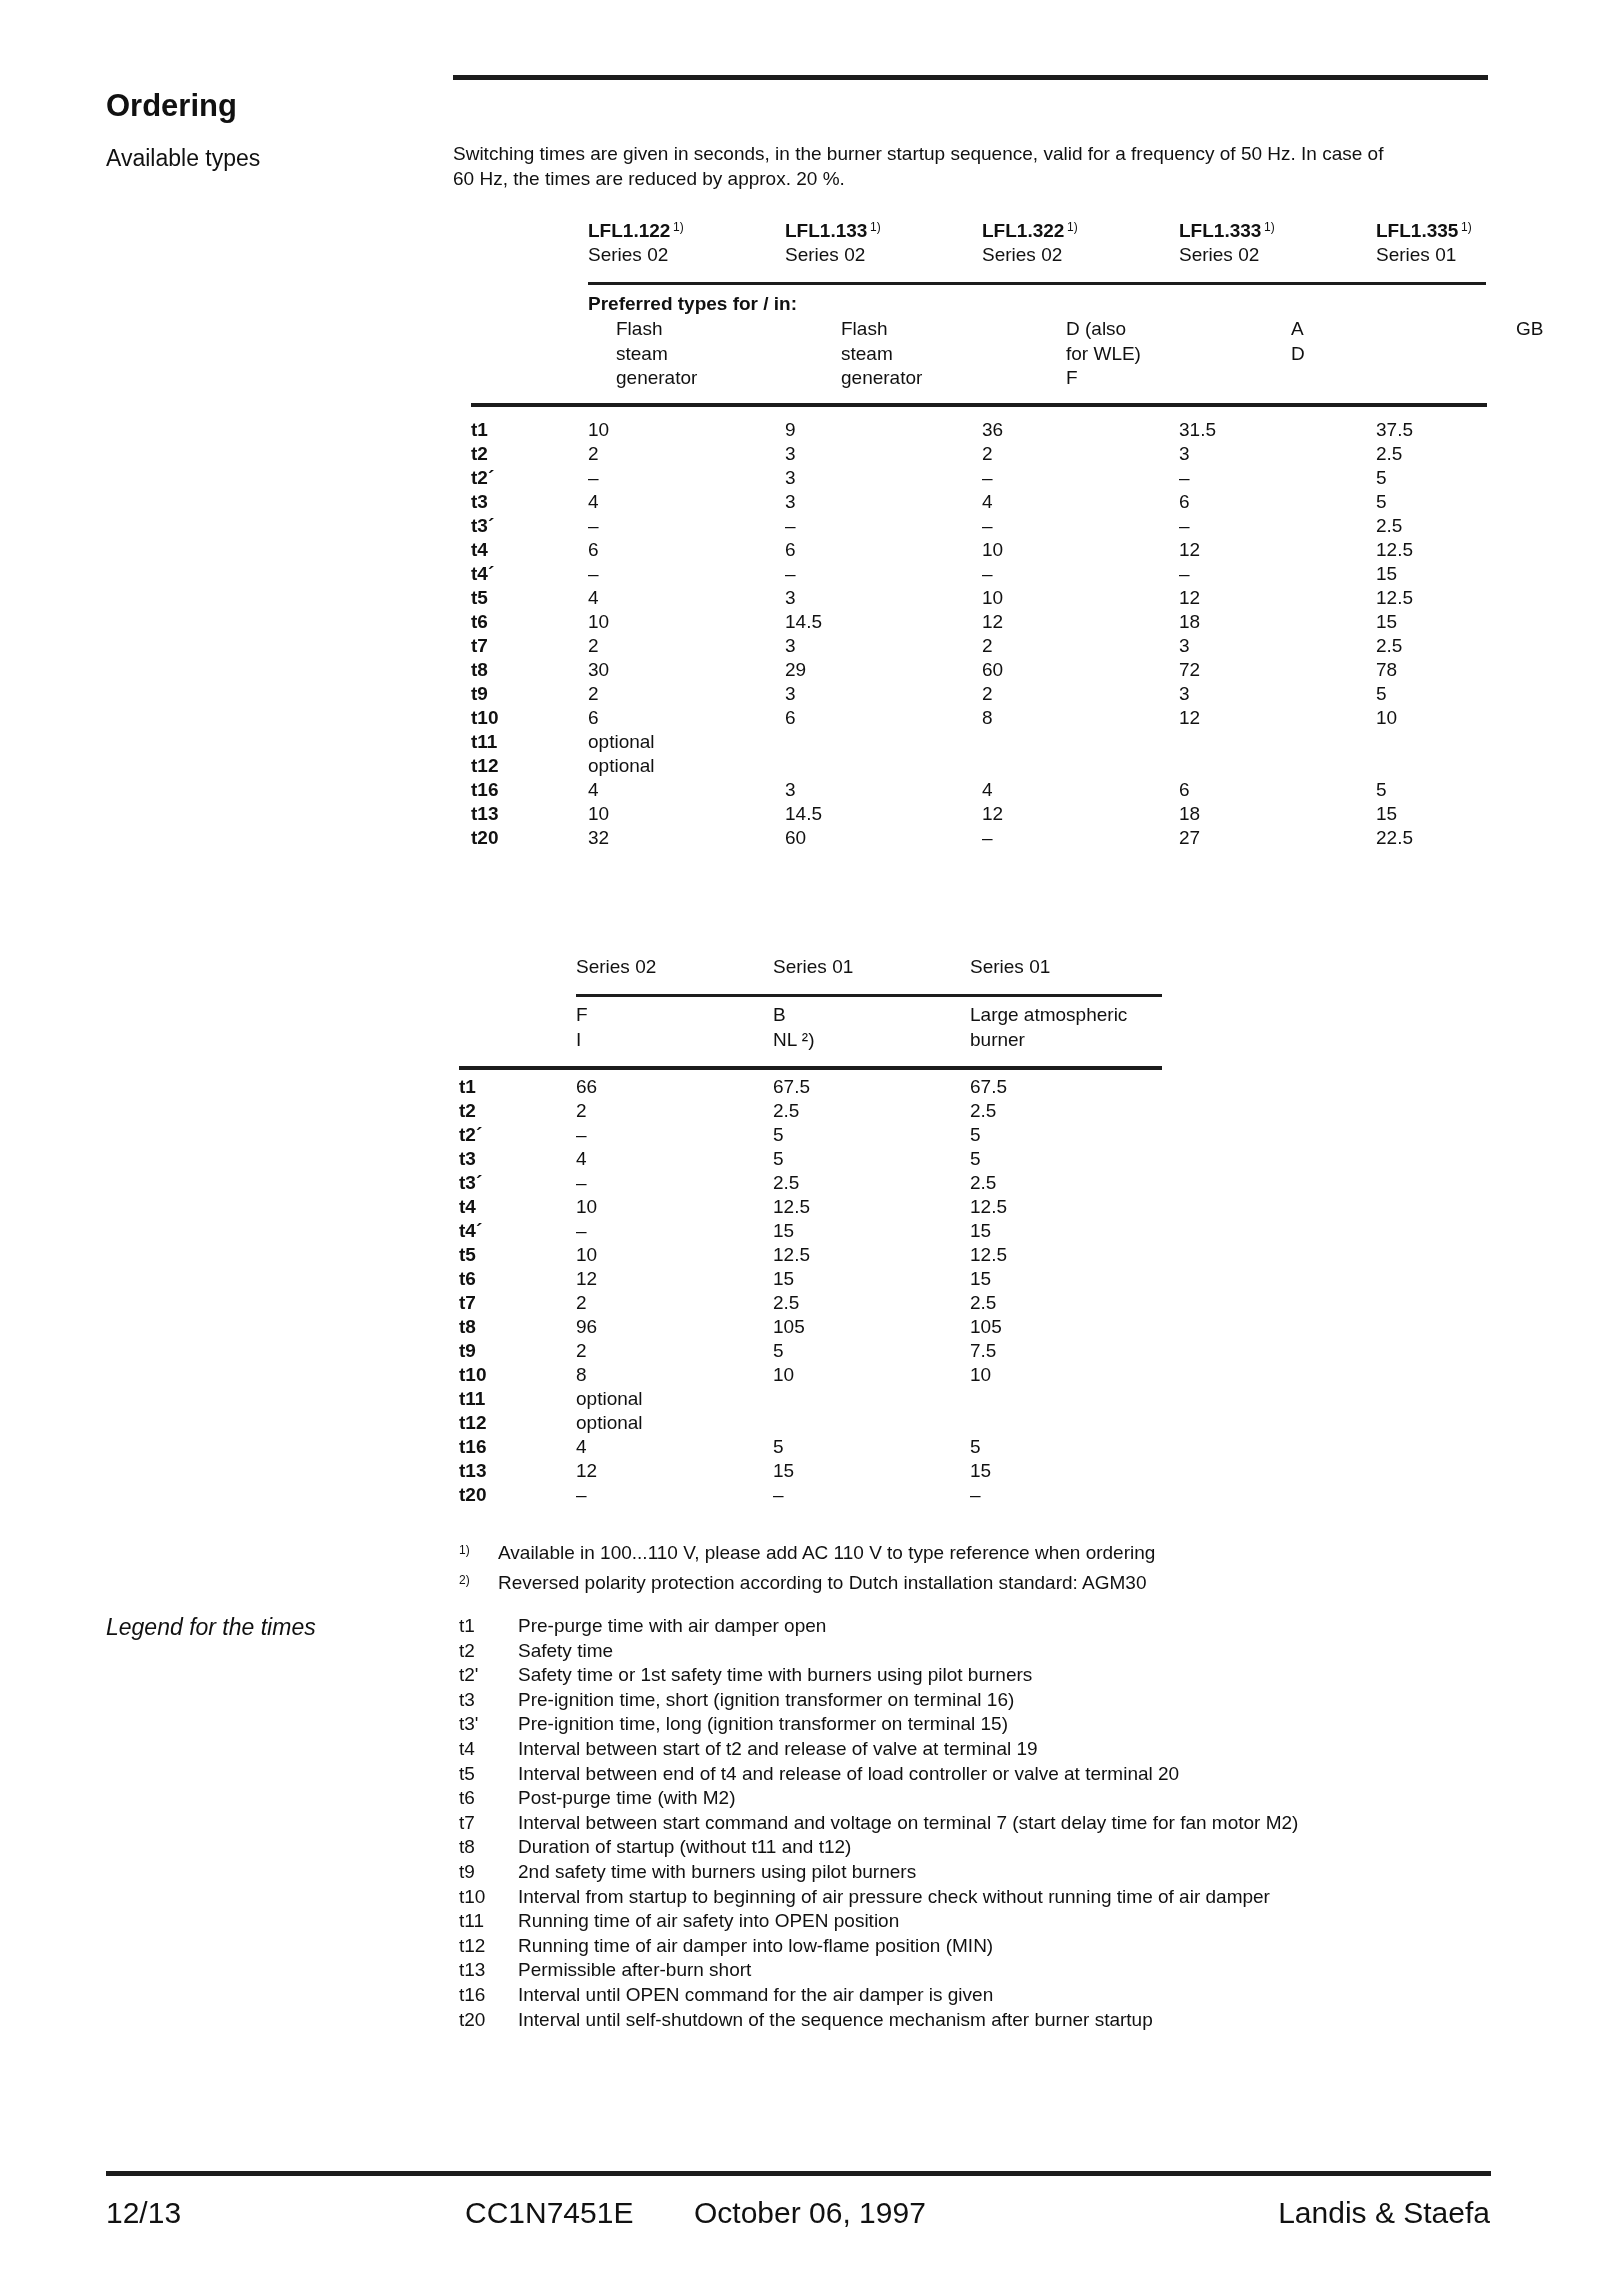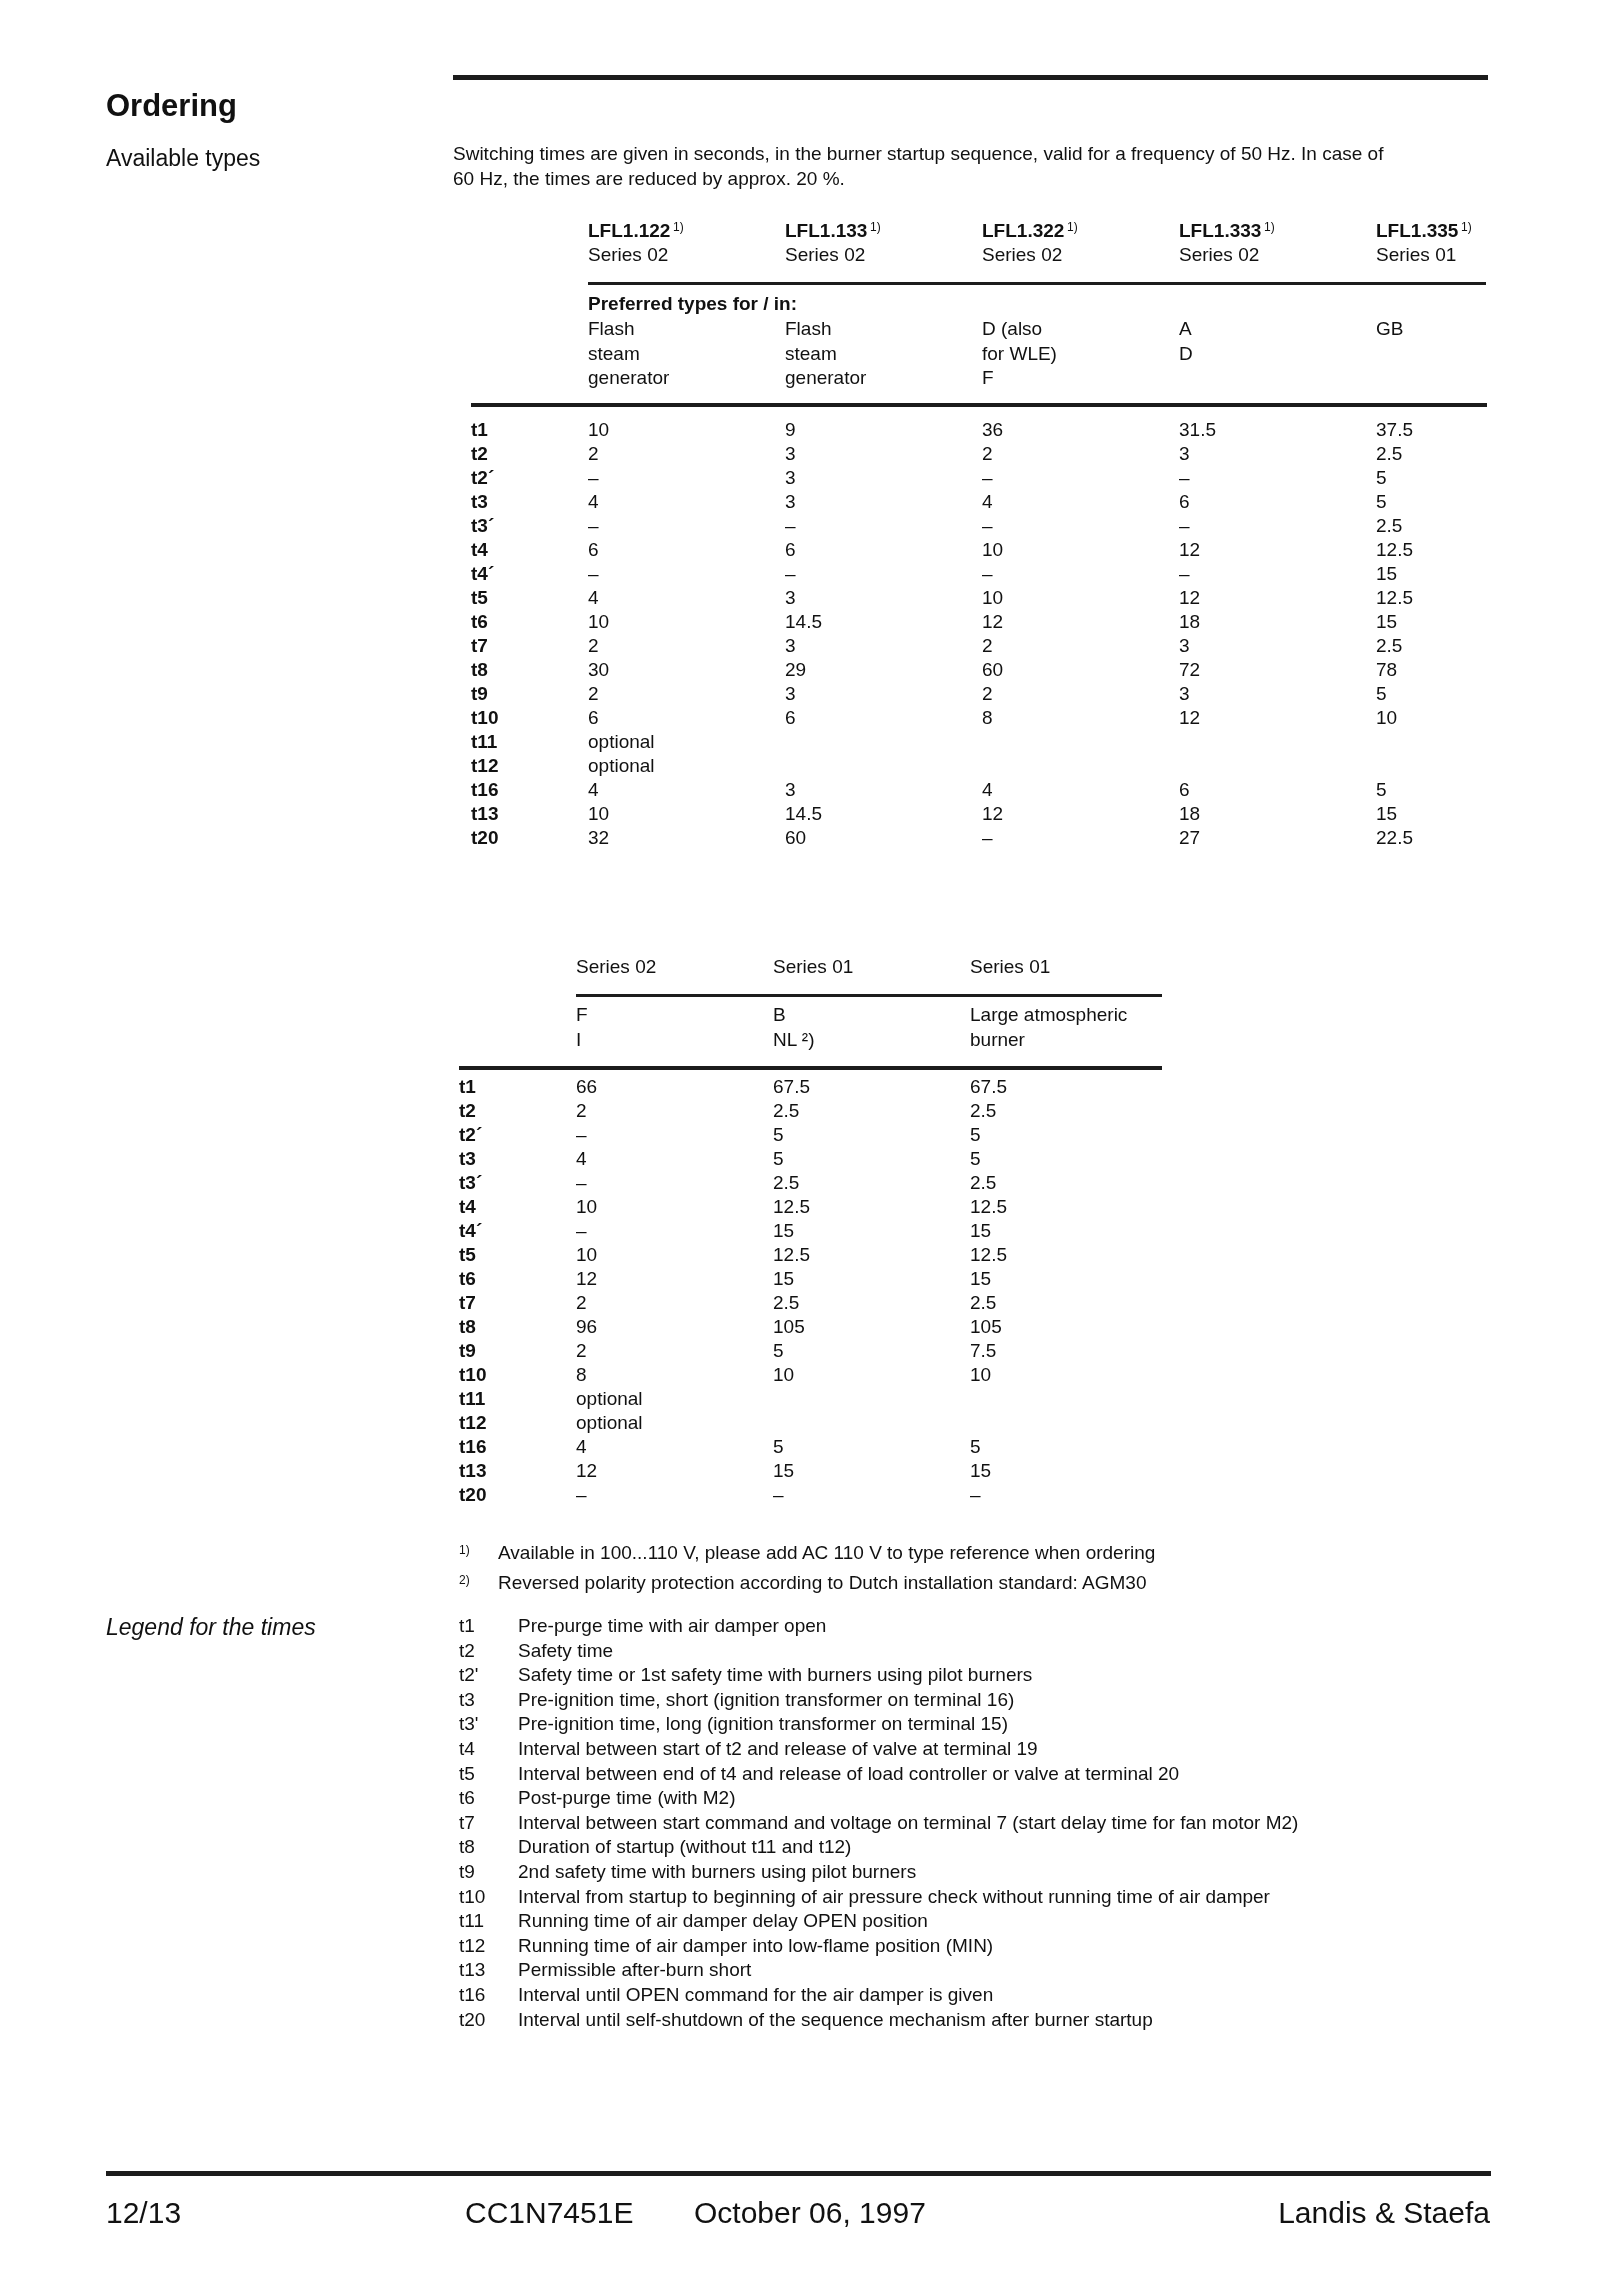--- a/index.html
+++ b/index.html
@@ -77,21 +77,21 @@
       <div class="t-grid" style="top: 24px; grid-template-columns: 117px repeat(5, 197px);">
         <span></span>
         <span>Series 02</span>
         <span>Series 02</span>
         <span>Series 02</span>
         <span>Series 02</span>
         <span>Series 01</span>
       </div>
       <div class="rule" style="left: 117px; top: 63px; width: 898px; height: 2.7px;"></div>
       <div class="pref-header" style="left: 117px; top: 73px;">Preferred types for / in:</div>
-      <div class="t-grid pref-grid" style="top: 98px; grid-template-columns: 117px repeat(5, 197px);">
+      <div class="t-grid pref-grid" style="top: 98px; grid-template-columns: 117px repeat(5, 197px); gap: 28px;">
         <span></span>
         <div>
           <div>Flash</div>
           <div>steam</div>
           <div>generator</div>
         </div>
         <div>
           <div>Flash</div>
           <div>steam</div>
           <div>generator</div>
@@ -450,21 +450,21 @@
       <div class="legend-item">
         <span>t9</span>
         <span>2nd safety time with burners using pilot burners</span>
       </div>
       <div class="legend-item">
         <span>t10</span>
         <span>Interval from startup to beginning of air pressure check without running time of air damper</span>
       </div>
       <div class="legend-item">
         <span>t11</span>
-        <span>Running time of air damper delay OPEN position</span>
+        <span>Running time of air safety into OPEN position</span>
       </div>
       <div class="legend-item">
         <span>t12</span>
         <span>Running time of air damper into low-flame position (MIN)</span>
       </div>
       <div class="legend-item">
         <span>t13</span>
         <span>Permissible after-burn short</span>
       </div>
       <div class="legend-item">

